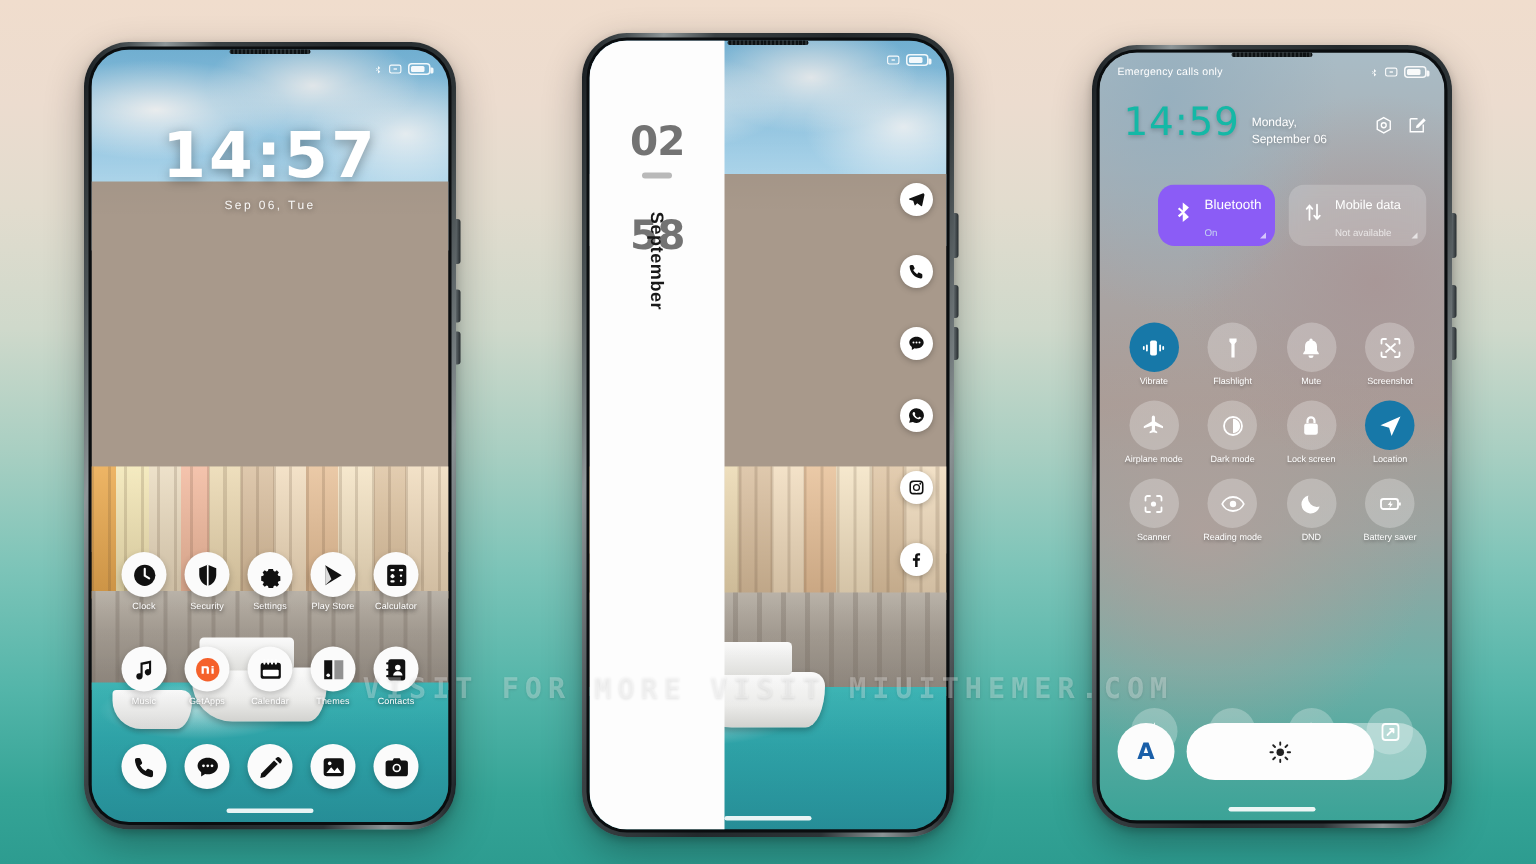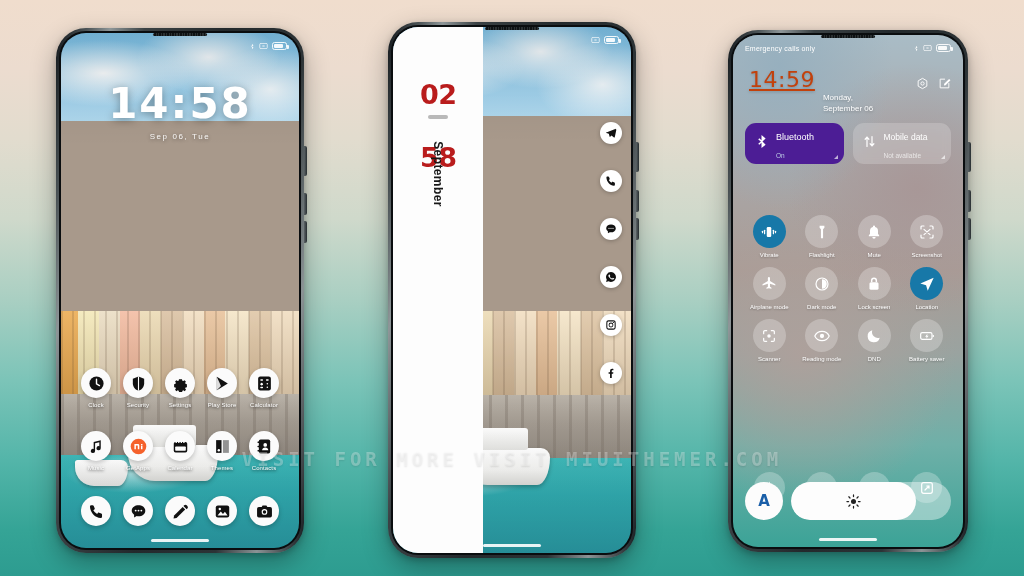--- a/index.html
+++ b/index.html
@@ -185,21 +185,21 @@
   .dock .app-ico{ width:30px; height:30px; }
 
   
   .aod {
     position:absolute; top:0; bottom:0; left:0; width:38%;
     background:#fdfdfd; z-index:28;
   }
   .aod .hh, .aod .mm {
     position:absolute; left:50%; transform:translateX(-50%);
     font-family:"DejaVu Sans", sans-serif;
-    font-weight:700; font-size:27px; color:#b91c1c; letter-spacing:-.5px;
+    font-weight:700; font-size:27px; color:#737373; letter-spacing:-.5px;
   }
   .aod .hh { top:52px; }
   .aod .bar { position:absolute; top:88px; left:50%; transform:translateX(-50%);
               width:20px; height:4px; background:#b9b9b9; border-radius:2px; }
   .aod .mm { top:115px; }
   .aod .month {
     position:absolute; top:140px; left:50%;
     transform:translateX(-50%) rotate(90deg); transform-origin:center;
     font-weight:700; font-size:12px; color:#181818; white-space:nowrap;
     letter-spacing:.4px;
@@ -219,43 +219,42 @@
   .shade { position:absolute; inset:0; z-index:20;
     background:
       radial-gradient(ellipse 70% 40% at 20% 6%, rgba(150,175,190,.95), rgba(150,175,190,0) 70%),
       radial-gradient(ellipse 80% 35% at 80% 30%, rgba(168,150,150,.9), rgba(168,150,150,0) 70%),
       radial-gradient(ellipse 90% 40% at 30% 62%, rgba(175,160,155,.9), rgba(175,160,155,0) 75%),
       linear-gradient(180deg,#a9bcc6 0%, #a9a7a8 26%, #a99c96 46%, #9aa3a0 62%, #6fb0a8 80%, #3ba397 100%);
   }
   .shade-clock { position:absolute; top:34px; left:16px; right:12px; z-index:22;
      display:flex; align-items:flex-start; }
   .shade-clock .big {
-    font-size:22px; font-weight:400; color:#c2410c; line-height:1;
+    font-size:26px; font-weight:400; color:#14b8a6; line-height:1;
     font-family:"DejaVu Sans", sans-serif; letter-spacing:.5px;
     text-shadow:0 1px 3px rgba(0,0,0,.2);
-    text-decoration:underline;
   }
   .shade-clock .dt {
-    font-size:8px; color:#fff; margin-left:8px; margin-top:24px; line-height:1.35;
+    font-size:8px; color:#fff; margin-left:8px; margin-top:8px; line-height:1.35;
     max-width:68px; text-shadow:0 1px 3px rgba(0,0,0,.25);
   }
   .shade-clock .acts { margin-left:auto; display:flex; gap:9px; margin-top:8px; }
   .shade-clock .acts svg{ width:13px; height:13px; }
 
   .big-tiles {
     position:absolute; top:88px; left:12px; right:12px; z-index:22;
     display:grid; grid-template-columns:1fr 1fr; gap:9px;
   }
   .bt {
     height:41px; border-radius:11px; padding:7px 9px;
     display:flex; align-items:center; gap:7px; position:relative;
     backdrop-filter:blur(4px);
   }
   .bt.light { background:#fdfdfd; }
-  .bt.on    { background:#4c1d95; }
+  .bt.on    { background:#8b5cf6;margin-left:27px; }
   .bt.off   { background:rgba(255,255,255,.20); }
   .bt svg { width:15px; height:15px; flex:0 0 auto; }
   .bt .txt { min-width:0; }
   .bt .n { font-size:7.5px; font-weight:400; line-height:1.25; white-space:nowrap;
            overflow:hidden; text-overflow:clip; }
   .bt .s { font-size:6.5px; line-height:1.3; opacity:.85; white-space:nowrap; }
   .bt.light .n { color:#9a9a9a; } .bt.light .s{ color:#333; }
   .bt.on .n { color:#fff; font-size:9px; } .bt.on .s{ color:#cfe6f2; }
   .bt.off .n { color:#fff; font-size:8.5px; } .bt.off .s{ color:rgba(255,255,255,.8); }
   .bt .corner { position:absolute; right:6px; bottom:5px; width:0;height:0;
@@ -341,21 +340,21 @@
               <rect x="2" y="3" width="20" height="14" rx="3"></rect>
               <path d="M9 10h6" stroke-width="2.4"></path>
             </svg>
           <span class="batt">
               <i></i>
             </span>
         </span>
       </div>
 
       <div class="lock-clock">
-        <div class="t">14:58</div>
+        <div class="t">14:57</div>
         <div class="d">Sep 06, Tue</div>
       </div>
 
       <div class="app-grid" id="p1row1" style="top:335px; padding:0 14px;">
           <div class="app">
     <div class="app-ico">
               <svg viewBox="0 0 24 24" fill="#111">
                 <circle cx="12" cy="12" r="10"></circle>
                 <path d="M12 6v6.4l4.2 2.5" stroke="#fff" stroke-width="2" fill="none" stroke-linecap="round"></path>
               </svg>

